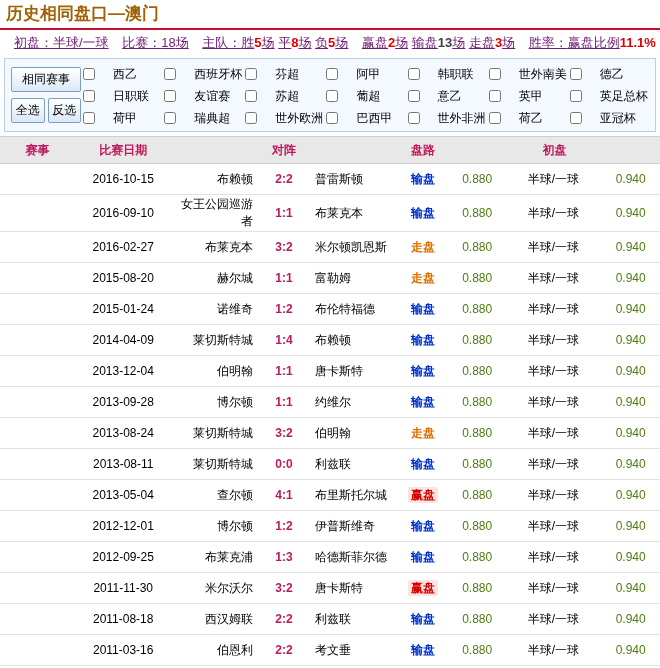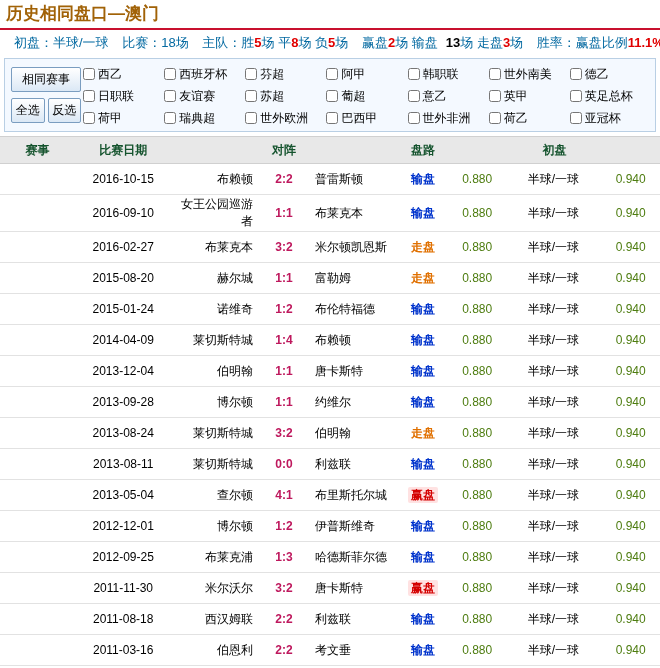--- a/index.html
+++ b/index.html
@@ -28,23 +28,23 @@
 
   
   .summary{
     height:26px;
     line-height:26px;
     padding-left:14px;
     font-size:13px;
     white-space:nowrap;
     overflow:hidden;
   }
-  .summary .lbl{color:#0369a1;}
+  .summary .lbl{color:#701a75;text-decoration:underline;}
   .summary .red{color:#e00000;font-weight:bold;}
-  .summary .blue{color:#000000;font-weight:bold;margin-left:8px;}
+  .summary .blue{color:#404040;font-weight:bold;}
   .summary .sp{display:inline-block;width:10px;}
 
   
   .filter{
     border:1px solid #b9cfe4;
     background:#f4f9ff;
     margin:2px 4px 4px 4px;
     padding:4px 4px 4px 4px;
     display:flex;
     height:74px;
@@ -74,40 +74,40 @@
   .btn-row .btn{flex:1;padding:3px 0;}
   .filter-grid{
     flex:1;
     display:grid;
     grid-template-columns:repeat(7,1fr);
     grid-auto-rows:22px;
     align-items:center;
     overflow:hidden;
   }
   .chk{
-    display:flex;align-items:center;gap:3px;
+    display:flex;align-items:center;gap:18px;
     font-size:12px;white-space:nowrap;
     overflow:hidden;
   }
   .chk input{margin:0;width:12px;height:12px;}
 
   
   table.main{
     border-collapse:collapse;
     width:100%;
     table-layout:fixed;
   }
   table.main th{
     background:#e8e8e8;
     border:1px solid #d0d0d0;
     border-left:none;border-right:none;
     height:24px;
     font-size:12px;
     font-weight:bold;
-    color:#14532d;
+    color:#be185d;
     text-align:center;
   }
   table.main td{
     border-bottom:1px solid #e2e2e2;
     height:28px;
     font-size:12px;
     text-align:center;
     vertical-align:middle;
     background:#fff;
   }

